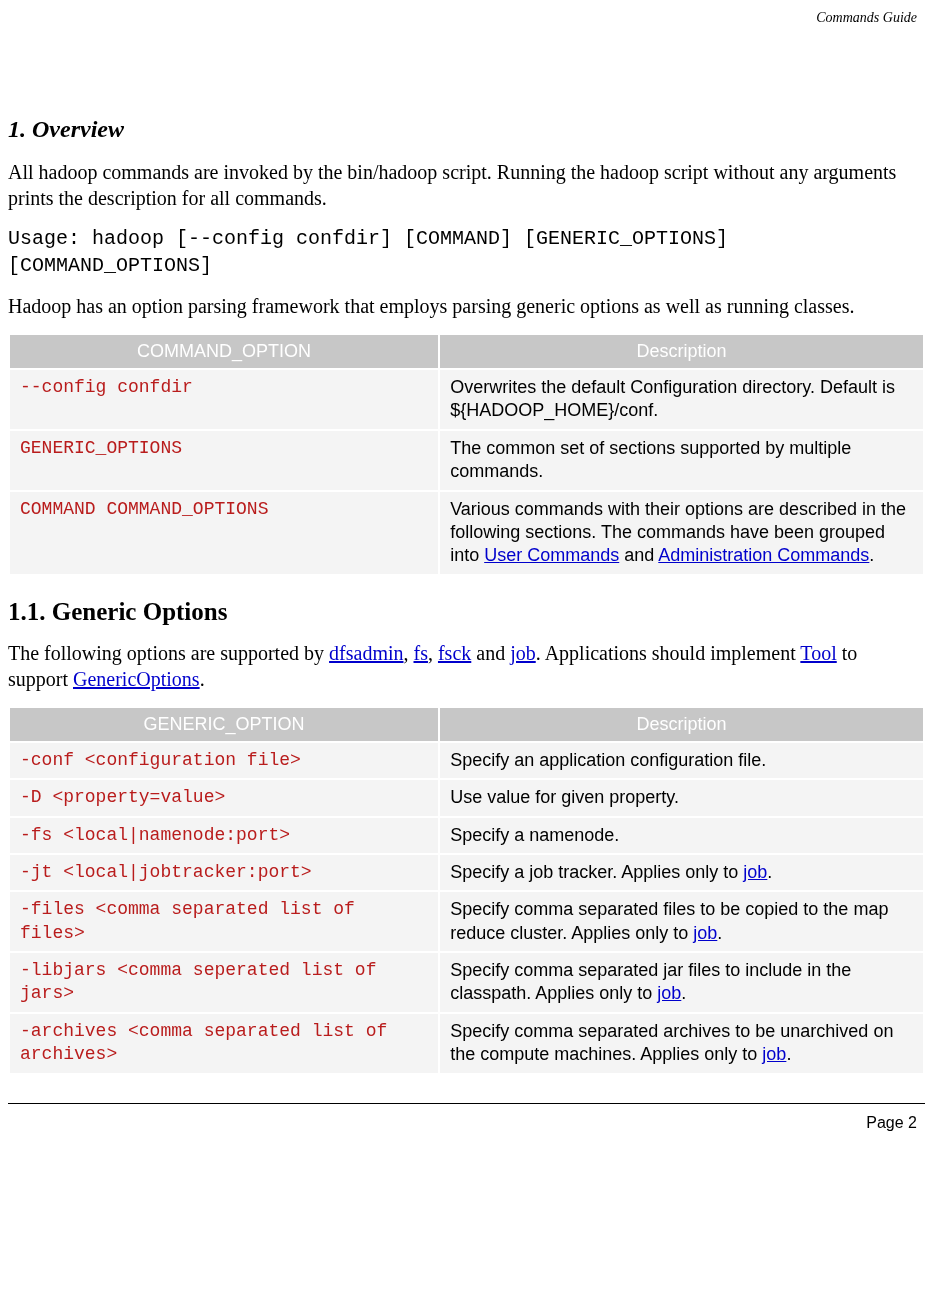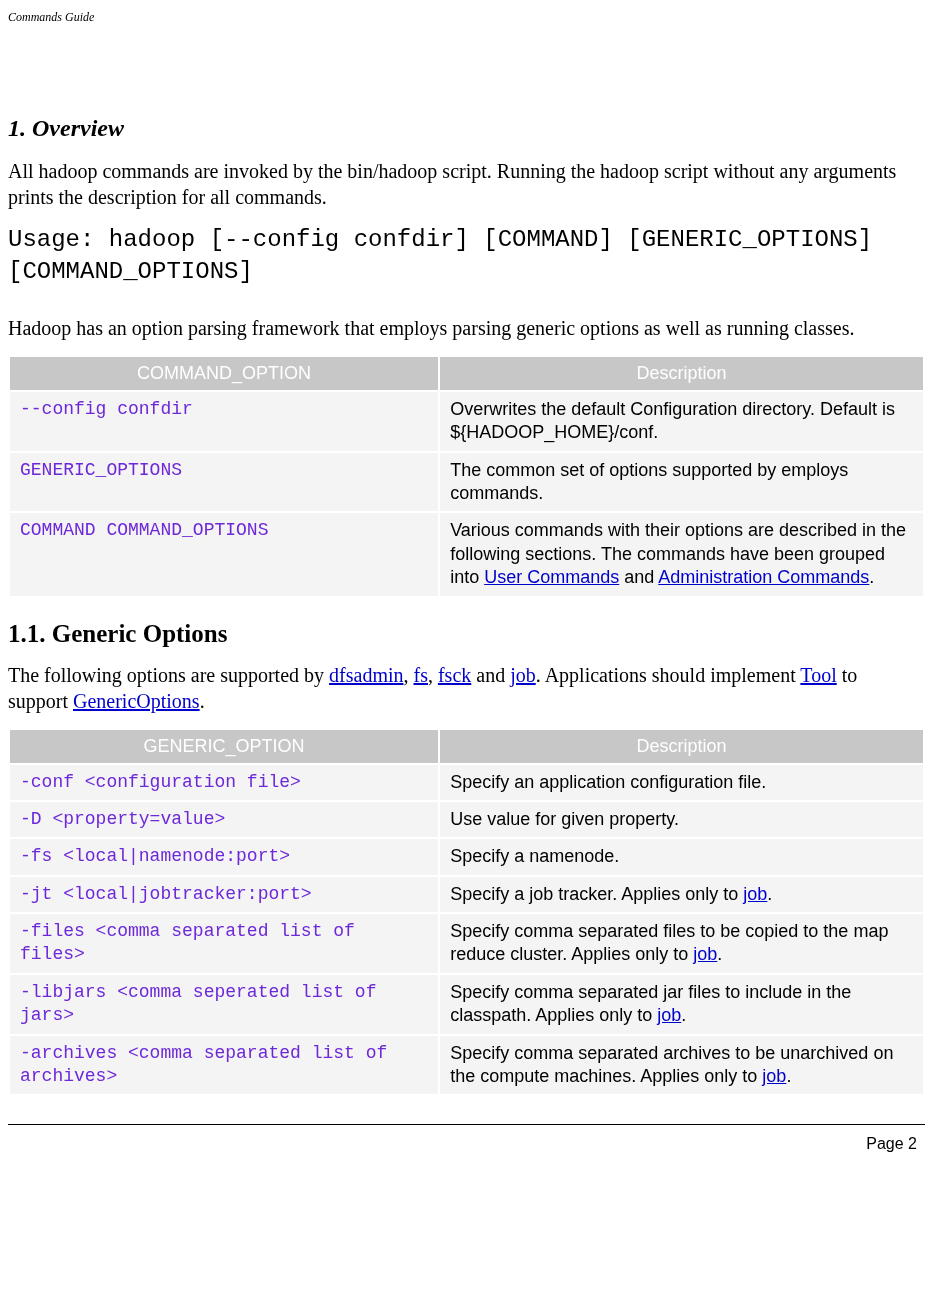--- a/index.html
+++ b/index.html
@@ -5,44 +5,45 @@
   body {
     font-family: "Times New Roman", Times, serif;
     font-size: 20px;
     margin: 0;
     padding: 10px 12px 20px 8px;
     color: #000;
     width: 937px;
     box-sizing: border-box;
   }
   .header-right {
+    text-align: right;
     font-style: italic;
-    font-size: 12px;
+    font-size: 14px;
     margin-bottom: 90px;
     margin-right: 8px;
   }
   h2 {
     font-size: 24px;
     font-weight: bold;
     margin: 0 0 16px 0;
     font-style: italic;
   }
   h3 {
     font-size: 25px;
     font-weight: bold;
     margin: 22px 0 14px 0;
   }
   p {
     margin: 0 16px 14px 0;
     line-height: 1.3;
   }
   .usage {
     font-family: "Courier New", Courier, monospace;
-    font-size: 24px;
-    margin: 10px 0 26px 0;
+    font-size: 20px;
+    margin: 10px 0 14px 0;
     line-height: 1.35;
   }
   table {
     border-collapse: separate;
     border-spacing: 2px;
     width: 100%;
     font-family: Arial, Helvetica, sans-serif;
     font-size: 18px;
     margin-bottom: 6px;
   }
@@ -54,21 +55,21 @@
     text-align: center;
   }
   td {
     background: #f4f4f4;
     padding: 6px 10px;
     vertical-align: top;
     line-height: 1.3;
   }
   td.optcell {
     font-family: "Courier New", Courier, monospace;
-    color: #6d28d9;
+    color: #b91c1c;
     width: 47%;
   }
   a {
     color: #0000cc;
     text-align: right;
   }
   hr.footer-rule {
     border: none;
     border-top: 1px solid #000;
     margin-top: 28px;
@@ -99,21 +100,21 @@
       <tr>
     <th>COMMAND_OPTION</th>
     <th>Description</th>
   </tr>
   <tr>
     <td class="optcell">--config confdir</td>
     <td>Overwrites the default Configuration directory. Default is ${HADOOP_HOME}/conf.</td>
   </tr>
   <tr>
     <td class="optcell">GENERIC_OPTIONS</td>
-    <td>The common set of options supported by employs commands.</td>
+    <td>The common set of sections supported by multiple commands.</td>
   </tr>
   <tr>
     <td class="optcell">COMMAND COMMAND_OPTIONS</td>
     <td><span>Various commands with their options are described in the following sections. The commands have been grouped into </span><a href="#">User Commands</a><span> and </span><a href="#">Administration Commands</a><span>.</span></td>
   </tr>
 </tbody>
   </table>
 
 <h3>1.1. Generic Options</h3>
 

